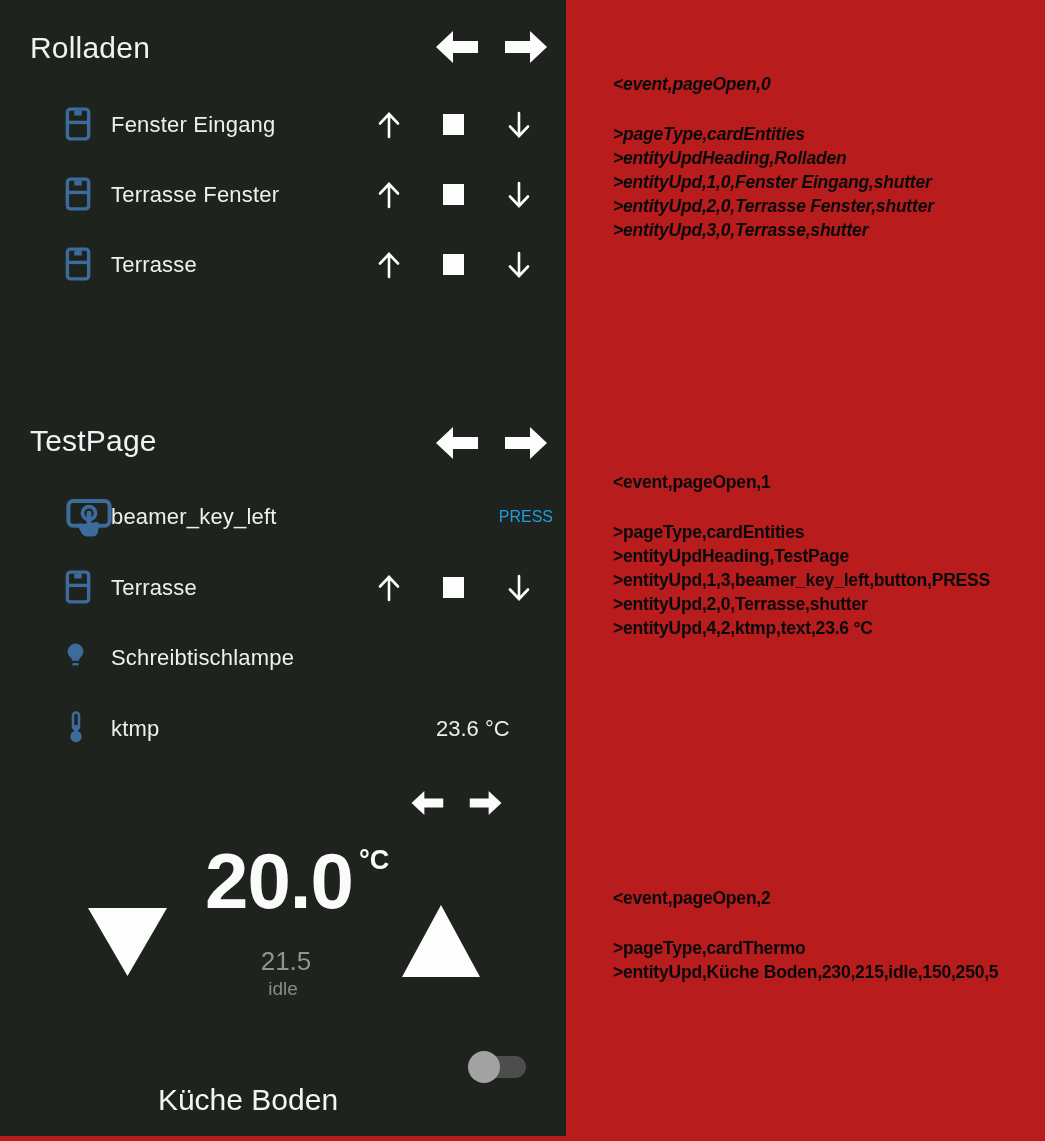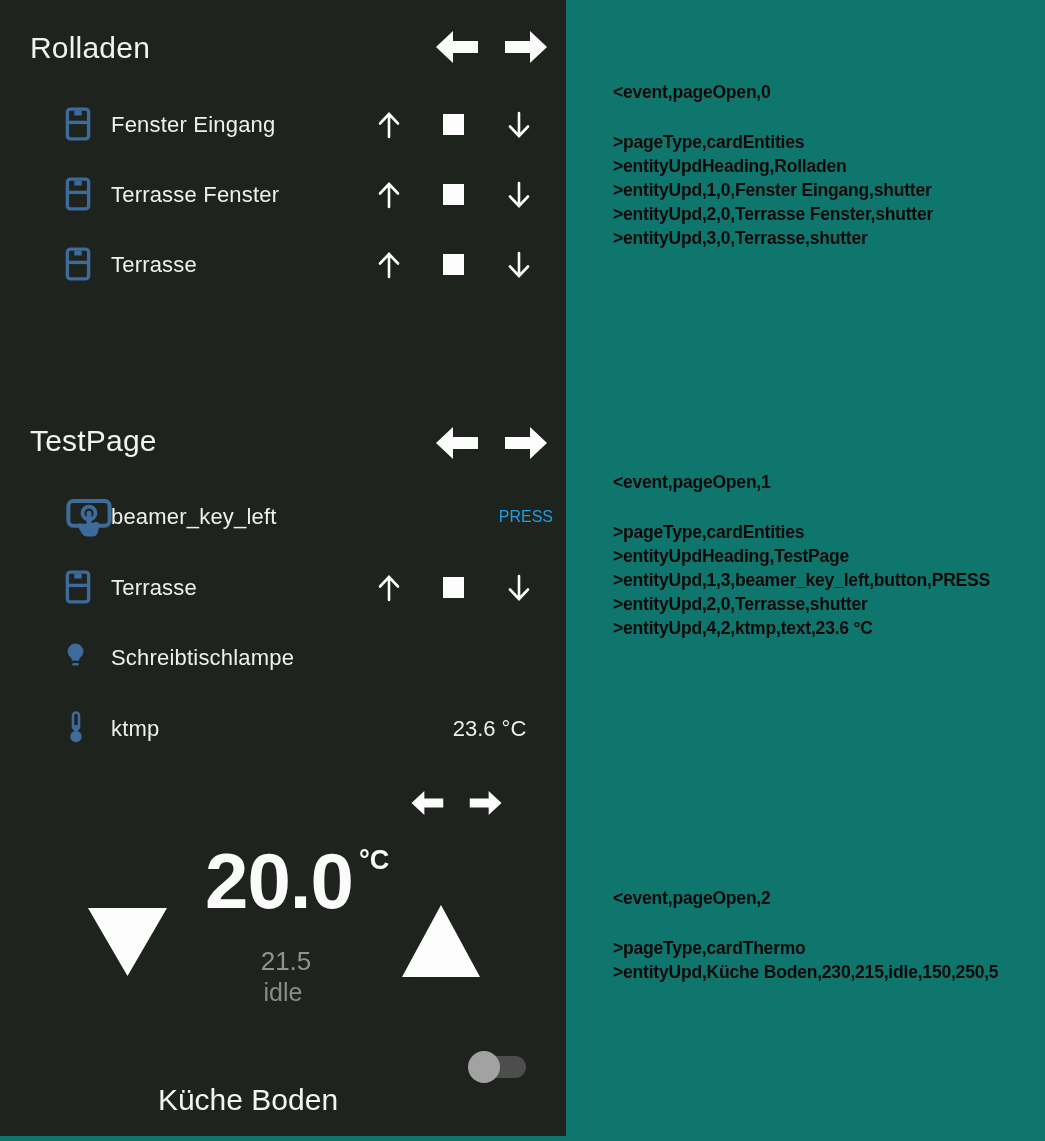--- a/index.html
+++ b/index.html
@@ -1,52 +1,52 @@
 <!DOCTYPE html>
 <html><head>
 <meta charset="utf-8">
 <style>
   * { margin:0; padding:0; box-sizing:border-box; }
   body { background:#ffffff; font-family:"Liberation Sans", sans-serif; }
-  .stage { position:relative; width:1045px; height:1141px; background:#0f766e; overflow:hidden; }
+  .stage { position:relative; width:1045px; height:1141px; background:#b91c1c; overflow:hidden; }
 
   
   .device-col { position:absolute; left:0; top:0; width:566px; height:1136px; background:#1f231e; }
   .card { position:absolute; left:0; width:566px; }
 
   .card-title { position:absolute; left:30px; font-size:30px; color:#f2f2f2; letter-spacing:0.2px; }
   .nav-arrow { position:absolute; width:45px; height:36px; }
   .nav-arrow svg { display:block; width:100%; height:100%; }
 
   .entity-row { position:absolute; left:16px; width:566px; height:44px; }
   .entity-label { position:absolute; left:95px; top:50%; transform:translateY(-50%);
                   font-size:22px; color:#efefef; letter-spacing:0.2px; }
   .entity-icon { position:absolute; }
   .ctl { position:absolute; }
   .stop-square { width:21px; height:21px; background:#fdfdfd; }
 
   .press-label { position:absolute; left:445px; width:92px; text-align:right;
                  font-size:16px; font-weight:normal; color:#1e9ee2; top:50%; transform:translateY(-50%); }
-  .value-label { position:absolute; left:420px; width:107px; text-align:center;
+  .value-label { position:absolute; left:420px; width:107px; text-align:left;
                  font-size:22px; color:#ededed; top:50%; transform:translateY(-50%); }
 
   .toggle { position:absolute; left:468px; top:641px; width:60px; height:32px; }
   .toggle-track { position:absolute; left:5px; top:5px; width:53px; height:22px;
                   border-radius:11px; background:#4d4d4d; }
   .toggle-knob { position:absolute; left:0; top:0; width:32px; height:32px;
                  border-radius:50%; background:#a2a2a2; }
 
   
   .temp-big { position:absolute; left:205px; top:836px; font-size:78px; font-weight:bold;
               color:#fbfbfb; letter-spacing:-1px; }
   .temp-unit { position:absolute; left:359px; top:845px; font-size:27px; font-weight:bold; color:#fbfbfb; }
   .temp-target { position:absolute; left:226px; top:946px; width:120px; text-align:center;
                  font-size:26px; color:#929292; }
   .temp-state { position:absolute; left:223px; top:978px; width:120px; text-align:center;
-                font-size:25px; color:#8a8a8a; }
+                font-size:19px; color:#8a8a8a; }
   .thermo-heading { position:absolute; left:128px; top:1083px; width:240px; text-align:center;
                     font-size:30px; color:#f4f4f4; }
   .tri { position:absolute; }
   .tri svg { display:block; }
 
   
   .code-block { position:absolute; left:613px; width:430px; }
   .code-line { font-size:17.5px; font-weight:bold; line-height:24px; color:#0a0a0a;
                letter-spacing:-0.2px; white-space:nowrap; }
   .code-gap { height:26px; }
@@ -239,21 +239,21 @@
       <svg width="78" height="72" viewBox="0 0 78 72">
           <polygon points="39,0 78,72 0,72" fill="#fdfdfd"></polygon>
         </svg>
     </div>
 
     <div class="temp-target">21.5</div>
     <div class="temp-state">idle</div>
     <div class="thermo-heading">Küche Boden</div>
   </div>
 
-  <div class="code-block" style="top:80px;">
+  <div class="code-block" style="top:72px;font-style:italic;">
     <div class="code-line">&lt;event,pageOpen,0</div>
     <div class="code-gap"></div>
     <div class="code-line">&gt;pageType,cardEntities</div>
     <div class="code-line">&gt;entityUpdHeading,Rolladen</div>
     <div class="code-line">&gt;entityUpd,1,0,Fenster Eingang,shutter</div>
     <div class="code-line">&gt;entityUpd,2,0,Terrasse Fenster,shutter</div>
     <div class="code-line">&gt;entityUpd,3,0,Terrasse,shutter</div>
   </div>
 
   <div class="code-block" style="top:470px;">

